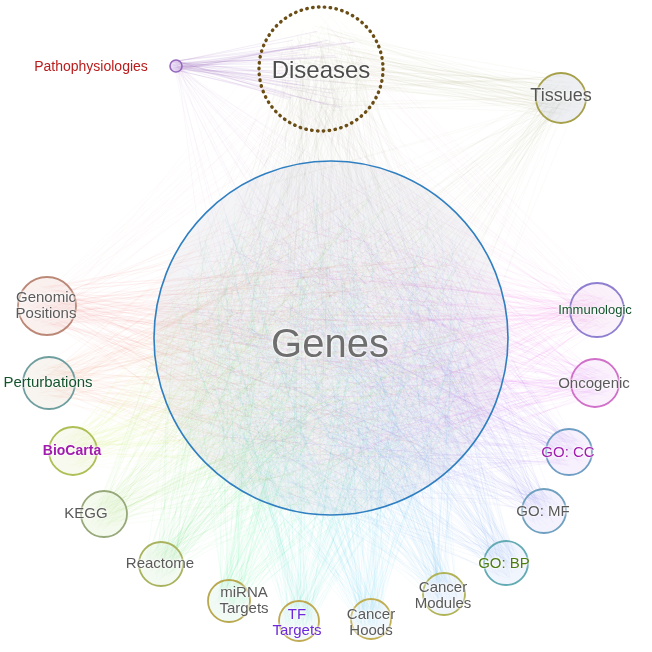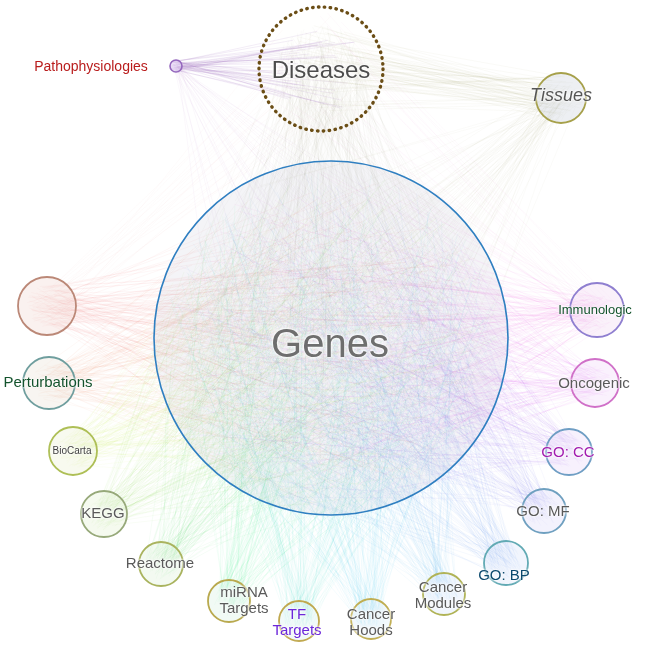--- a/index.html
+++ b/index.html
@@ -1934,32 +1934,34 @@
       <circle cx="506" cy="563" r="22" fill="rgba(215,225,248,0.35)" stroke="#62aab4" stroke-width="1.8"></circle>
       <circle cx="544" cy="511" r="22" fill="rgba(222,218,248,0.35)" stroke="#6fa0c0" stroke-width="1.8"></circle>
       <circle cx="569" cy="452" r="23" fill="rgba(232,215,248,0.35)" stroke="#6f9ec4" stroke-width="1.8"></circle>
       <circle cx="595" cy="383" r="24" fill="rgba(242,215,248,0.35)" stroke="#d070c8" stroke-width="1.8"></circle>
       <circle cx="597" cy="310" r="27" fill="rgba(240,215,240,0.35)" stroke="#8f7fd0" stroke-width="1.8"></circle>
     </svg>
   <div id="labels">
       <div class="node-label" style="left: 330px; top: 344px; font-size: 40px; color: rgb(110, 110, 110);">Genes</div>
       <div class="node-label" style="left: 321px; top: 70px; font-size: 24px; color: rgb(77, 77, 77);">Diseases</div>
       <div class="node-label" style="left: 91px; top: 67px; font-size: 14px; color: #b91c1c;">Pathophysiologies</div>
-      <div class="node-label" style="left: 561px; top: 96px; font-size: 18px; color: rgb(85, 85, 85); font-style: italic;">Tissues</div>
+      <div class="node-label" style="left: 561px; top: 96px; font-size: 18px; color: rgb(85, 85, 85);">Tissues</div>
+      <div class="node-label" style="left: 46px; top: 305px; font-size: 15px; color: rgb(90, 90, 90);">Genomic
+Positions</div>
       <div class="node-label" style="left: 48px; top: 382px; font-size: 15px; color: #14532d;">Perturbations</div>
-      <div class="node-label" style="left: 72px; top: 451px; font-size: 10px; color: #404040;">BioCarta</div>
-      <div class="node-label" style="left: 103px; top: 513px; font-size: 15px; color: rgb(90, 90, 90);">KEGG</div>
+      <div class="node-label" style="left: 72px; top: 451px; font-size: 14px; color: #a21caf; font-weight: bold;">BioCarta</div>
+      <div class="node-label" style="left: 86px; top: 513px; font-size: 15px; color: rgb(90, 90, 90);">KEGG</div>
       <div class="node-label" style="left: 160px; top: 563px; font-size: 15px; color: rgb(90, 90, 90);">Reactome</div>
       <div class="node-label" style="left: 244px; top: 600px; font-size: 15px; color: rgb(90, 90, 90);">miRNA
 Targets</div>
       <div class="node-label" style="left: 297px; top: 622px; font-size: 15px; color: #6d28d9;">TF
 Targets</div>
       <div class="node-label" style="left: 371px; top: 622px; font-size: 15px; color: rgb(90, 90, 90);">Cancer
 Hoods</div>
       <div class="node-label" style="left: 443px; top: 595px; font-size: 15px; color: rgb(90, 90, 90);">Cancer
 Modules</div>
-      <div class="node-label" style="left: 504px; top: 563px; font-size: 15px; color: #0c4a6e; margin-top: 12px;">GO: BP</div>
+      <div class="node-label" style="left: 504px; top: 563px; font-size: 15px; color: #4d7c0f;">GO: BP</div>
       <div class="node-label" style="left: 543px; top: 511px; font-size: 15px; color: rgb(90, 90, 90);">GO: MF</div>
       <div class="node-label" style="left: 568px; top: 452px; font-size: 15px; color: #a21caf;">GO: CC</div>
       <div class="node-label" style="left: 594px; top: 383px; font-size: 15px; color: rgb(90, 90, 90);">Oncogenic</div>
       <div class="node-label" style="left: 595px; top: 310px; font-size: 13px; color: #14532d;">Immunologic</div>
     </div>
 </div>
 
 </body></html>

